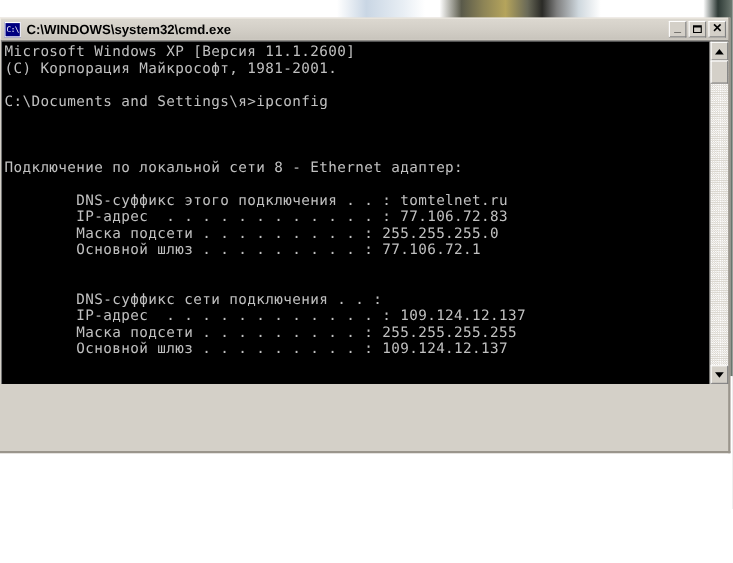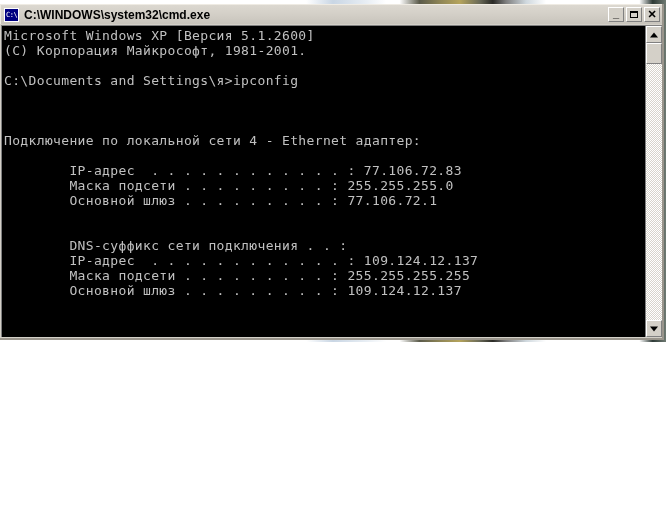--- a/index.html
+++ b/index.html
@@ -32,23 +32,23 @@
     position: absolute;
     left: 0; top: 342px;
     width: 666px;
     height: 170px;
     background: #ffffff;
   }
 
   
   #window {
     position: absolute;
-    left: 0; top: 4px;
+    left: 0; top: 16px;
     width: 664px;
-    height: 336px;
+    height: 396px;
     background: #d4d0c8;
     border-right: 2px solid #9a958c;
     border-bottom: 2px solid #9a958c;
     box-sizing: border-box;
   }
 
   
   #titlebar {
     position: relative;
     height: 20px;
@@ -243,29 +243,30 @@
         <span class="glyph"></span>
       </div>
       <div class="cap-btn" id="btn-close">
         <span class="glyph">✕</span>
       </div>
     </div>
   </div>
 
   <div id="console-frame">
     <div id="console">
-        <div class="line">Microsoft Windows XP [Версия 5.1.2600]</div>
+        <div class="line">Microsoft Windows XP [Версия 11.1.2600]</div>
         <div class="line">(C) Корпорация Майкрософт, 1981-2001.</div>
         <div class="line blank">&nbsp;</div>
         <div class="line">C:\Documents and Settings\я&gt;ipconfig</div>
         <div class="line blank">&nbsp;</div>
         <div class="line blank">&nbsp;</div>
         <div class="line blank">&nbsp;</div>
-        <div class="line">Подключение по локальной сети 4 - Ethernet адаптер:</div>
-        <div class="line blank">&nbsp;</div>
+        <div class="line">Подключение по локальной сети 8 - Ethernet адаптер:</div>
+        <div class="line blank">&nbsp;</div>
+        <div class="line">        DNS-суффикс этого подключения . . : tomtelnet.ru</div>
         <div class="line">        IP-адрес  . . . . . . . . . . . . : 77.106.72.83</div>
         <div class="line">        Маска подсети . . . . . . . . . : 255.255.255.0</div>
         <div class="line">        Основной шлюз . . . . . . . . . : 77.106.72.1</div>
         <div class="line blank">&nbsp;</div>
         <div class="line blank">&nbsp;</div>
         <div class="line">        DNS-суффикс сети подключения . . :</div>
         <div class="line">        IP-адрес  . . . . . . . . . . . . : 109.124.12.137</div>
         <div class="line">        Маска подсети . . . . . . . . . : 255.255.255.255</div>
         <div class="line">        Основной шлюз . . . . . . . . . : 109.124.12.137</div>
       </div>

